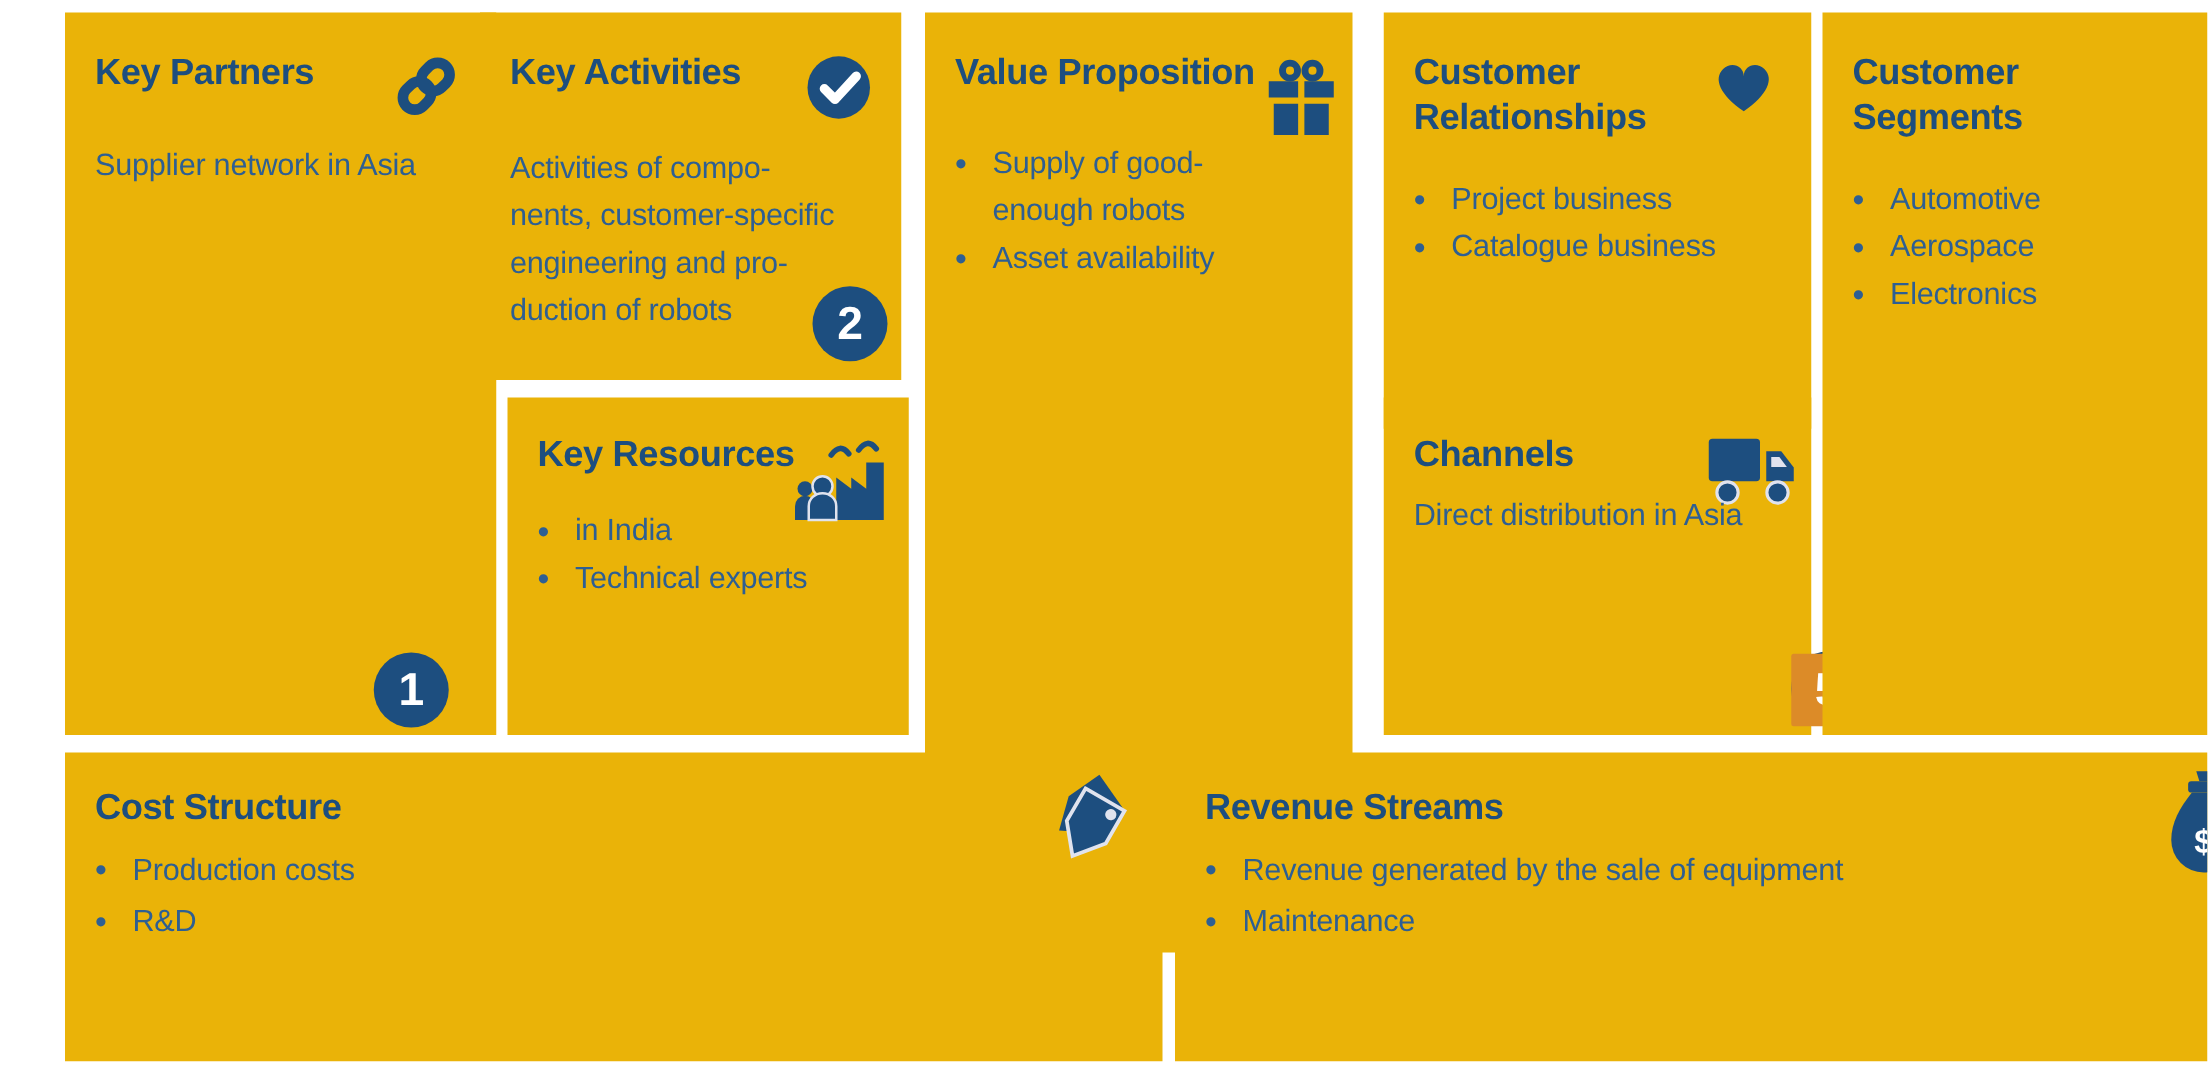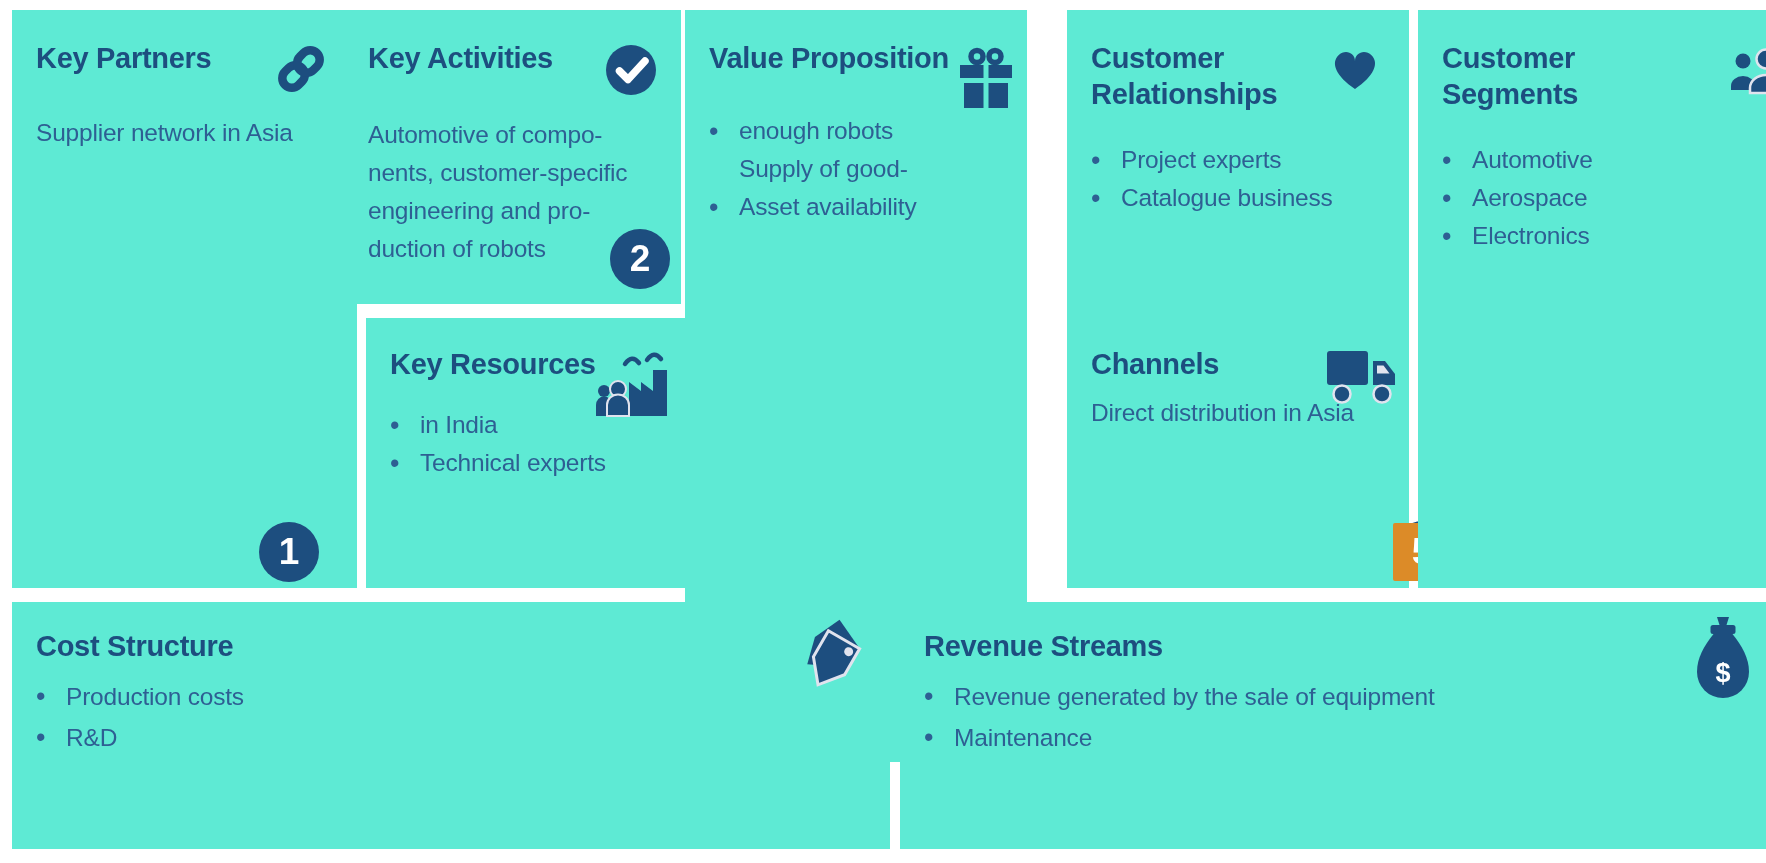--- a/index.html
+++ b/index.html
@@ -1,20 +1,20 @@
 <!DOCTYPE html>
 <html><head>
 <meta charset="utf-8">
 <style>
   html,body { margin:0; padding:0; background:#ffffff; }
   .canvas {
     position:relative; width:1766px; height:863px; background:#ffffff;
     font-family:"Liberation Sans", sans-serif; overflow:hidden;
   }
-  .box { position:absolute; background:#5eead4; }
+  .box { position:absolute; background:#eab308;margin-left:40px; }
 
   .title {
     position:absolute; top:30px; left:24px; margin:0;
     font-size:29px; font-weight:bold; line-height:36px;
     color:#1d4e7f; letter-spacing:-0.3px;
   }
   .icon { position:absolute; line-height:0; }
   .icon svg { overflow:visible; }
 
   .body-text, .body-lines, .bullets {
@@ -33,21 +33,21 @@
     background:#1d4e7f; color:#ffffff; font-size:37px; font-weight:bold;
   }
   .badge.circle { border-radius:50%; }
   .badge.square { background:#DC8B28; border-radius:2px; width:58px; height:58px; }
   .badges-row { position:absolute; display:flex; gap:13px; align-items:flex-end; }
 
   
   #kp   { left:12px;   top:10px;  width:345px; height:578px; }
   #ka   { left:344px;  top:10px;  width:337px; height:294px; }
   #kr   { left:366px;  top:318px; width:321px; height:270px; }
-  #vp   { left:685px;  top:10px;  width:342px; height:752px; }
+  #vp   { left:700px;  top:10px;  width:342px; height:752px; }
   #cr   { left:1067px; top:10px;  width:342px; height:333px; }
   #ch   { left:1067px; top:318px; width:342px; height:270px; }
   #cs   { left:1418px; top:10px;  width:412px; height:578px; }
   #cost { left:12px;   top:602px; width:878px; height:247px; }
   #rev  { left:900px;  top:602px; width:858px; height:247px;padding-left:14px; }
 
   
   #kp .body-text   { top:104px; }
   #kp .icon        { top:33px; right:30px; }
   #kp .badge       { right:38px; bottom:6px; }
@@ -106,21 +106,21 @@
 
   <section class="box" id="ka">
     <h2 class="title">Key Activities</h2>
     <span class="icon">
       <svg width="50" height="50" viewBox="0 0 50 50">
         <circle cx="25" cy="25" r="25" fill="#1d4e7f"></circle>
         <path d="M13.5 26 L22 34.5 39 16" fill="none" stroke="#ffffff" stroke-width="7.5" stroke-linecap="round" stroke-linejoin="round"></path>
       </svg>
     </span>
     <div class="body-lines">
-      <span class="ln">Automotive of compo-</span>
+      <span class="ln">Activities of compo-</span>
       <span class="ln">nents, customer-specific</span>
       <span class="ln">engineering and pro-</span>
       <span class="ln">duction of robots</span>
     </div>
     <div class="badge circle">2</div>
   </section>
 
   <section class="box" id="kr">
     <h2 class="title">Key Resources</h2>
     <span class="icon">
@@ -161,43 +161,43 @@
         <g fill="none" stroke="#1d4e7f" stroke-width="5.5">
           <circle cx="19" cy="8.5" r="6"></circle>
           <circle cx="37" cy="8.5" r="6"></circle>
         </g>
       </svg>
     </span>
     <div class="bullets">
       <div class="bi">
         <span class="dot">•</span>
         <span class="bt">
+          <span class="ln">Supply of good-</span>
           <span class="ln">enough robots</span>
-          <span class="ln">Supply of good-</span>
         </span>
       </div>
       <div class="bi">
         <span class="dot">•</span>
         <span class="bt">Asset availability</span>
       </div>
     </div>
     <div class="badge circle">3</div>
   </section>
 
   <section class="box" id="cr">
     <h2 class="title">Customer Relationships</h2>
     <span class="icon">
       <svg width="52" height="48" viewBox="0 0 52 48">
         <path d="M26 46 C7 33 1.5 20 9.5 12.2 C16 5.9 26 9.5 26 18 C26 9.5 36 5.9 42.5 12.2 C50.5 20 45 33 26 46 Z" fill="#1d4e7f"></path>
       </svg>
     </span>
     <div class="bullets">
       <div class="bi">
         <span class="dot">•</span>
-        <span class="bt">Project experts</span>
+        <span class="bt">Project business</span>
       </div>
       <div class="bi">
         <span class="dot">•</span>
         <span class="bt">Catalogue business</span>
       </div>
     </div>
   </section>
 
   <section class="box" id="ch">
     <h2 class="title">Channels</h2>

